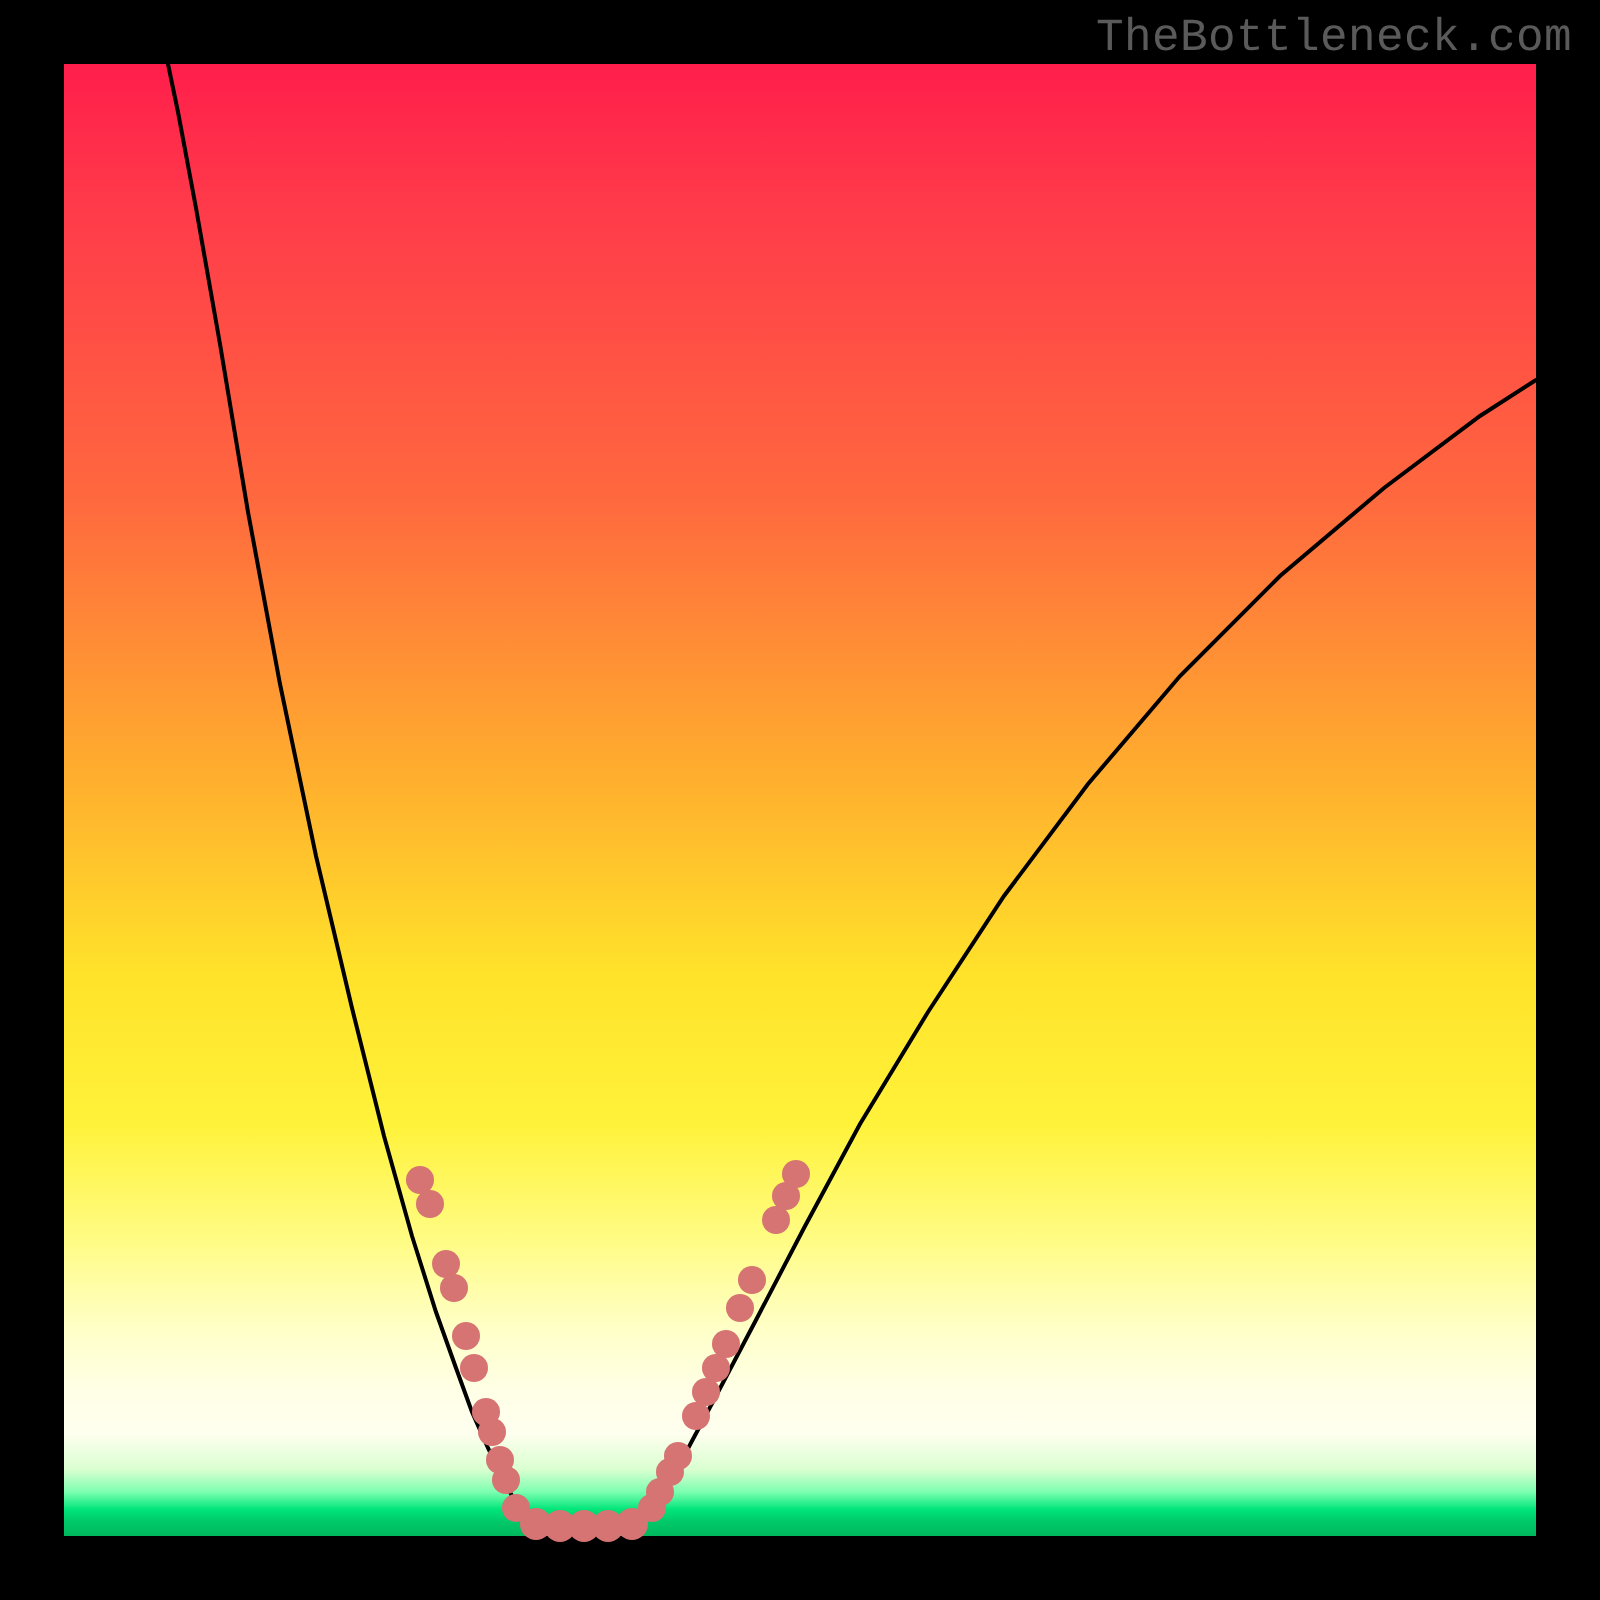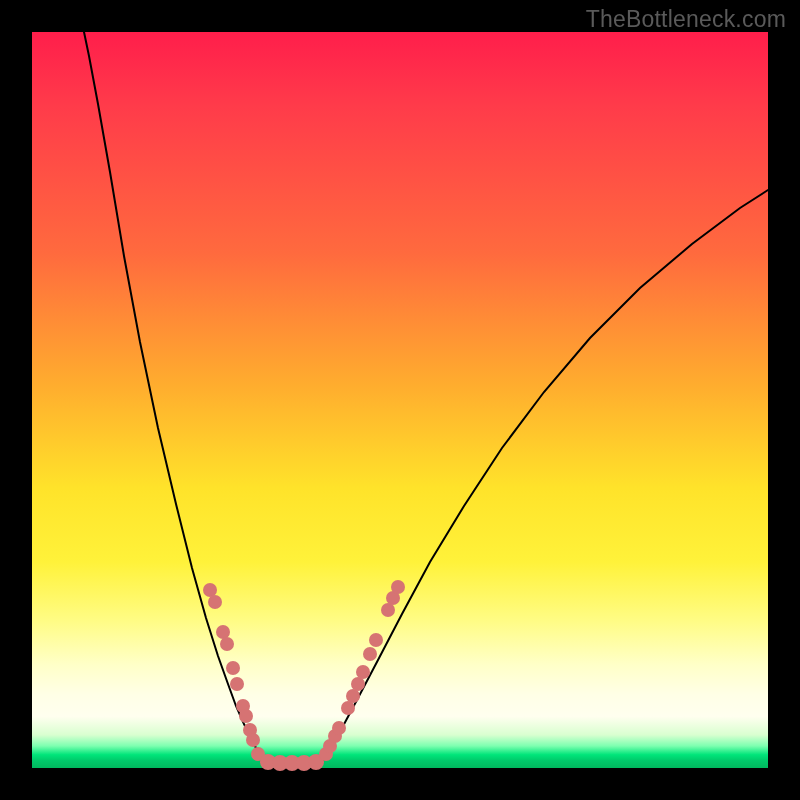--- a/index.html
+++ b/index.html
@@ -9,20 +9,21 @@
     height: 800px;
     overflow: hidden;
     background: #000;
     font-family: Arial, Helvetica, sans-serif;
   }
   .frame {
     position: relative;
     width: 800px;
     height: 800px;
     background: #000;
+    font-family: Liberation Mono, monospace;
   }
   .watermark {
     position: absolute;
     top: 6px;
     right: 14px;
     color: #5a5a5a;
     font-size: 23px;
     font-weight: 400;
     letter-spacing: 0.2px;
     z-index: 10;

